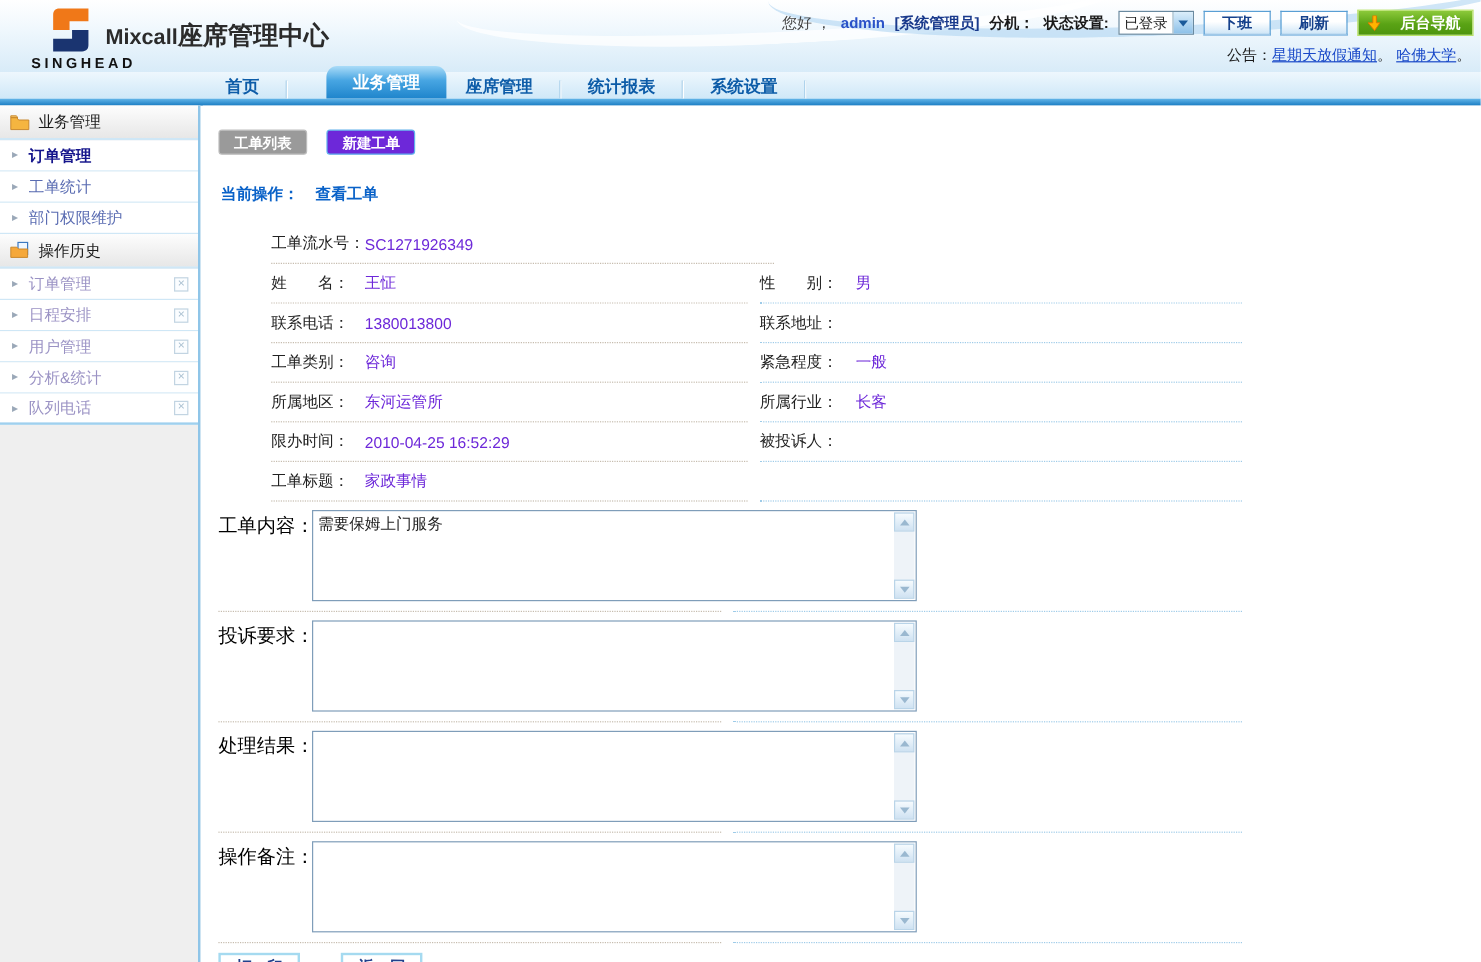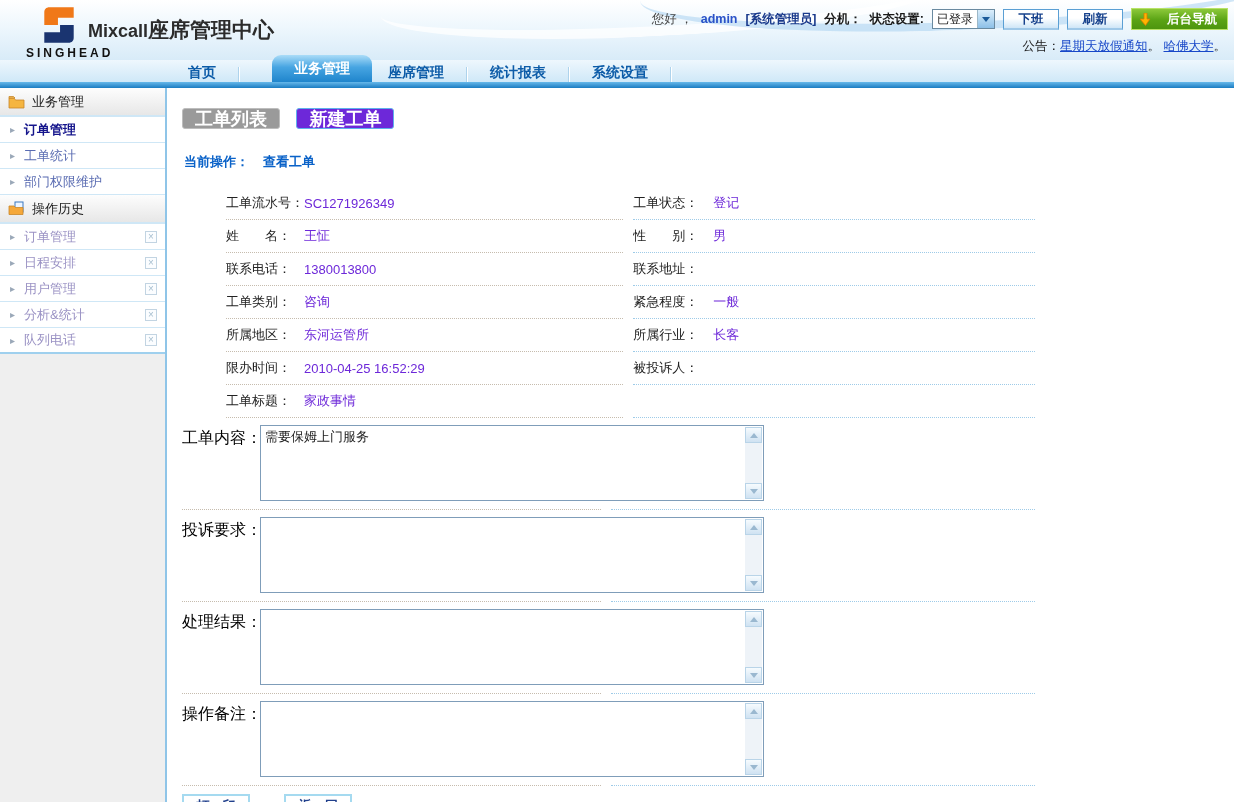--- a/index.html
+++ b/index.html
@@ -66,21 +66,21 @@
   .side-item.active .lbl { color:#15158c; font-weight:bold; }
   .side-item.hist { color:#9a92c4; }
   .side-item.hist:last-child { border-bottom:2px solid #9fd0ee; }
   .closebox { margin-left:auto; width:12px; height:12px; border:1px solid #c2d4e2; color:#a8bfd0;
     font-size:10px; line-height:10px; text-align:center; cursor:pointer; background:#fbfdff; }
 
   
   .main { position:absolute; left:169px; top:88px; right:0; bottom:0; background:#fff;
     padding:20px 0 0 13px; overflow:hidden; }
   .tb-btn { display:inline-block; height:21px; line-height:21px; padding:0 12px; margin-right:12px;
-    border-radius:3px; font-size:18px; font-weight:bold; color:#fff; cursor:pointer; }
+    border-radius:3px; font-size:12px; font-weight:bold; color:#fff; cursor:pointer; }
   .tb-gray { background:#9a9a9a; border:1px solid #bdbdbd; }
   .tb-blue { background:#6d28d9; border:1px solid #5fb0ec; }
   .crumb { margin:24px 0 16px 2px; font-size:13px; font-weight:bold; color:#0a62c8; }
   .crumb .val { margin-left:14px; }
 
   .frow { display:flex; width:853px; }
   .fcell { display:flex; align-items:center; height:33px; font-size:13px; color:#222; }
   .fcell-l { width:419px; border-bottom:1px dotted #c6bcae;margin-left:44px; }
   .fcell-r { width:424px; margin-left:10px; border-bottom:1px dotted #9ecbe8; }
   .flabel { display:inline-block; width:78px; white-space:pre; }
@@ -229,24 +229,20 @@
 
   <div class="crumb">
     <span>当前操作：</span><span class="val">查看工单</span>
   </div>
 
   <div class="frow">
     <div class="fcell fcell-l">
         <span class="flabel">工单流水号：</span>
         <span class="fvalue">SC1271926349</span>
       </div>
-    <div class="fcell fcell-r">
-        <span class="flabel">工单状态：</span>
-        <span class="fvalue">登记</span>
-      </div>
   </div>
   <div class="frow">
     <div class="fcell fcell-l">
         <span class="flabel">姓　　名：</span>
         <span class="fvalue">王怔</span>
       </div>
     <div class="fcell fcell-r">
         <span class="flabel">性　　别：</span>
         <span class="fvalue">男</span>
       </div>

